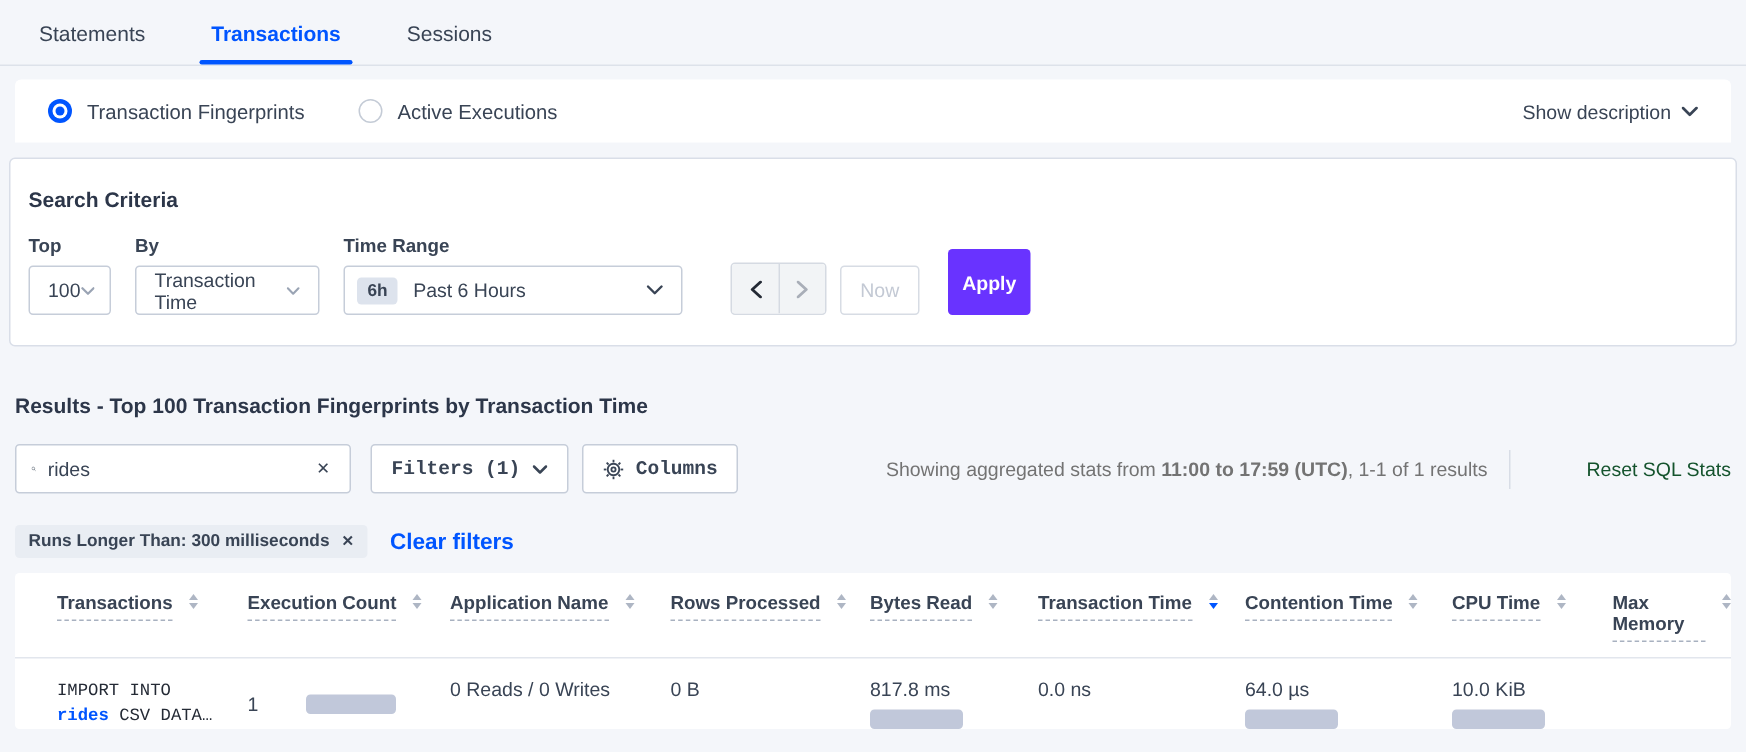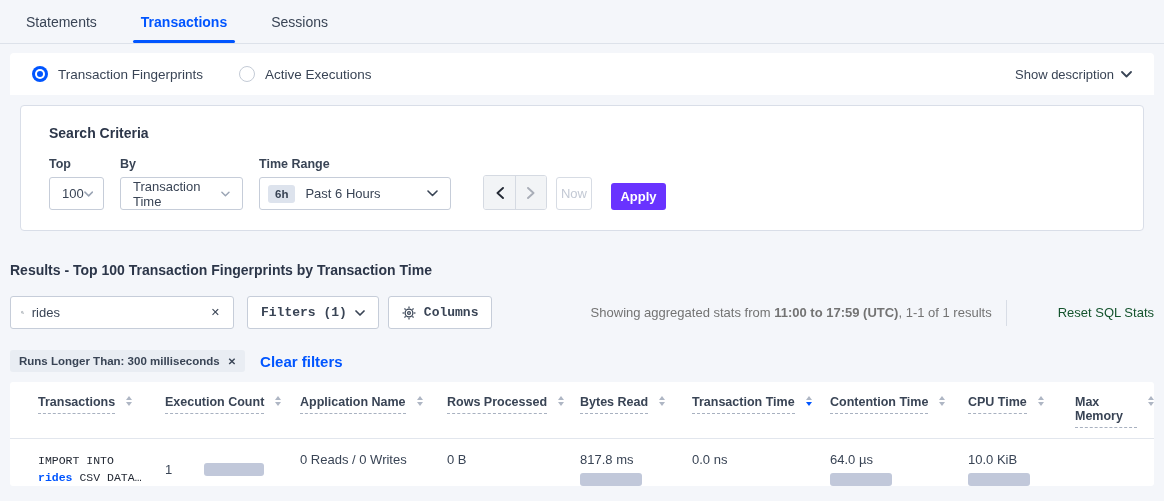--- a/index.html
+++ b/index.html
@@ -19,37 +19,37 @@
   .view-card { margin:9px 10px 0; height:42px; background:#fff; border-radius:4px 4px 0 0; display:flex; align-items:center; padding:0 22px; }
   .radio-opt { display:flex; align-items:center; margin-right:36px; cursor:pointer; }
   .radio-outer { width:16px; height:16px; border-radius:50%; border:1px solid #c4cbd6; background:#fff; display:flex; align-items:center; justify-content:center; }
   .radio-opt.selected .radio-outer { border:none; background:#0055ff; }
   .radio-mid { width:10px; height:10px; border-radius:50%; background:#fff; display:flex; align-items:center; justify-content:center; }
   .radio-dot { width:6px; height:6px; border-radius:50%; background:#0055ff; }
   .radio-label { font-size:13.5px; margin-left:10px; color:#394455; }
   .show-desc { margin-left:auto; display:flex; align-items:center; font-size:13px; color:#394455; cursor:pointer; }
   .show-desc svg { margin-left:7px; }
   
-  .criteria-card { margin:10px 20px 0; background:#fff; border:1px solid #d9dee8; border-radius:4px; padding:19px 28px 20px; }
+  .criteria-card { margin:10px 6px 0; background:#fff; border:1px solid #d9dee8; border-radius:4px; padding:19px 12px 20px; }
   .criteria-title { font-size:14px; font-weight:700; color:#2c3649; }
   .criteria-form { display:flex; align-items:flex-end; margin-top:16px; }
   .field { display:flex; flex-direction:column; margin-right:16px; }
   .field-label { font-size:12.5px; font-weight:700; color:#394455; margin-bottom:6px; }
   .select { height:33px; border:1px solid #c6cdd9; border-radius:3px; background:#fff; display:flex; align-items:center; font-size:13px; color:#394455; cursor:pointer; }
   .select-top { width:55px; padding:0 10px 0 12px; }
   .select-by { width:123px; padding:0 12px; }
-  .select-range { width:192px; padding:0 12px 0 8px; }
+  .select-range { width:226px; padding:0 12px 0 8px; }
   .select .chev { margin-left:auto; }
   .range-badge { background:#dde3ed; color:#394455; font-size:11.5px; font-weight:700; border-radius:3px; padding:3px 7px; margin-right:10px; }
   .arrow-group { display:flex; margin-left:16px; border:1px solid #d5dae2; border-radius:3px; overflow:hidden; }
   .arrow-btn { width:31px; height:33px; background:#f2f4f6; display:flex; align-items:center; justify-content:center; cursor:pointer; }
   .arrow-btn + .arrow-btn { border-left:1px solid #d5dae2; }
   .arrow-btn.disabled { cursor:default; }
-  .btn-now { margin-left:9px; width:36px; height:33px; background:#fff; border:1px solid #d7dce4; border-radius:3px; font-size:13px; color:#c3c9d4; cursor:default; display:flex; align-items:center; justify-content:center; }
-  .btn-apply { margin-left:19px; width:55px; height:27px; background:#6933ff; border:none; border-radius:3px; color:#fff; font-size:13px; font-weight:700; cursor:pointer; display:flex; align-items:center; justify-content:center; }
+  .btn-now { margin-left:9px; width:53px; height:33px; background:#fff; border:1px solid #d7dce4; border-radius:3px; font-size:13px; color:#c3c9d4; cursor:default; display:flex; align-items:center; justify-content:center; }
+  .btn-apply { margin-left:19px; width:55px; height:44px; background:#6933ff; border:none; border-radius:3px; color:#fff; font-size:13px; font-weight:700; cursor:pointer; display:flex; align-items:center; justify-content:center; }
   
   .results-title { margin:31px 10px 0; font-size:14px; font-weight:700; color:#2c3649; }
   .controls-row { margin:18px 10px 0; display:flex; align-items:center; }
   .search-box { width:224px; height:33px; background:#fff; border:1px solid #c6cdd9; border-radius:3px; display:flex; align-items:center; padding:0 10px; }
   .search-box input { border:none; outline:none; flex:1; font-size:13px; color:#394455; margin-left:8px; font-family:"Liberation Sans", sans-serif; background:transparent; }
   .search-clear { color:#394455; font-size:11px; cursor:pointer; padding:2px 3px; }
   .btn-outline { height:33px; background:#fff; border:1px solid #c6cdd9; border-radius:3px; display:flex; align-items:center; font-size:13px; font-weight:700; color:#394455; cursor:pointer; padding:0 13px;font-family:Liberation Mono, monospace; }
   .btn-filters { margin-left:13px; }
   .btn-filters svg { margin-left:8px; }
   .btn-columns { margin-left:9px;align-items:center; }

